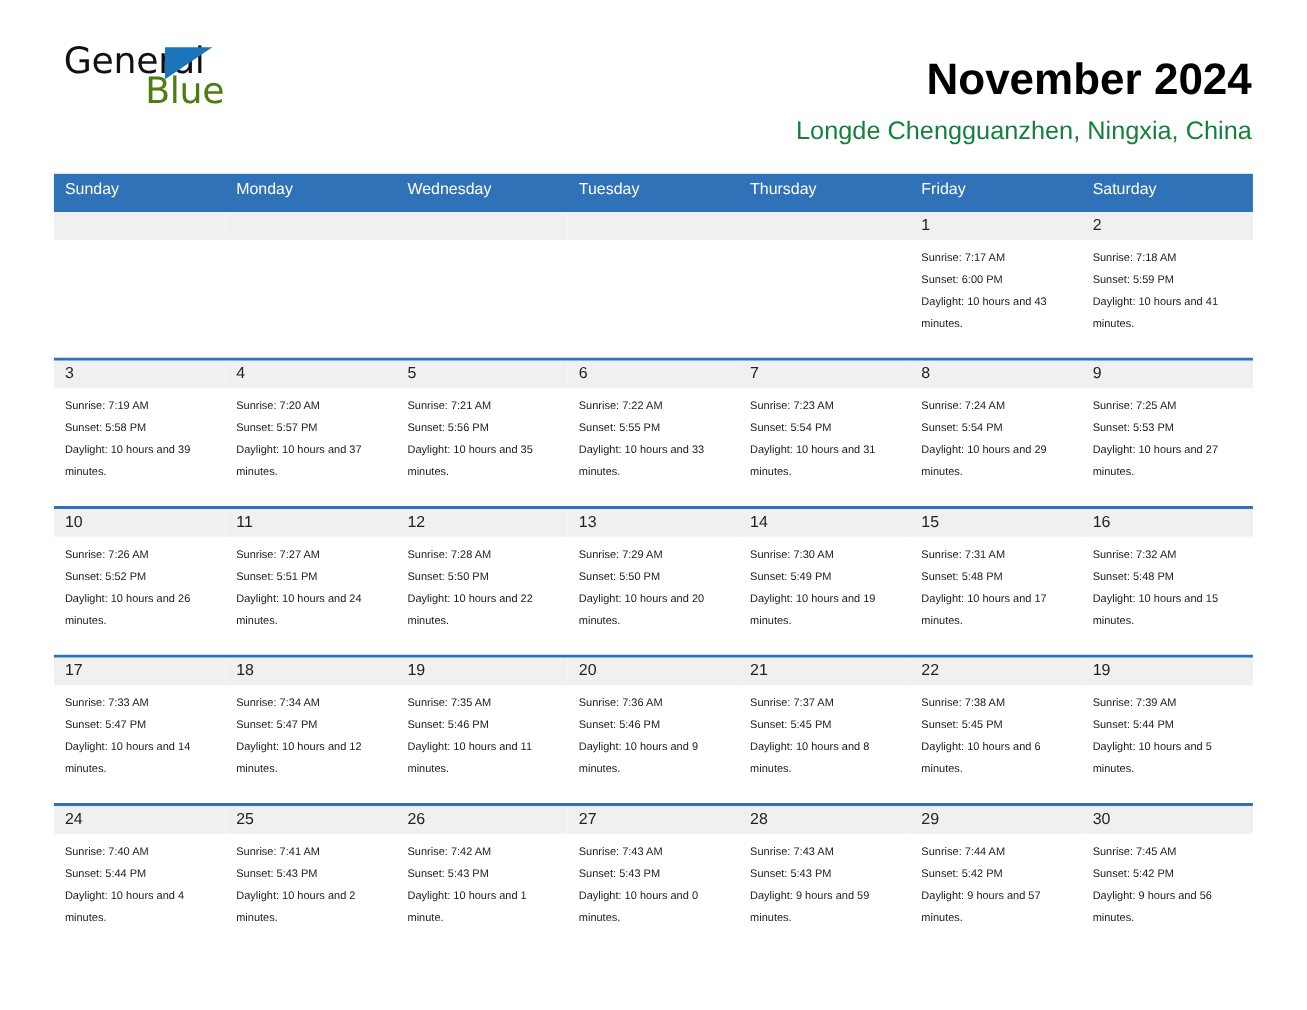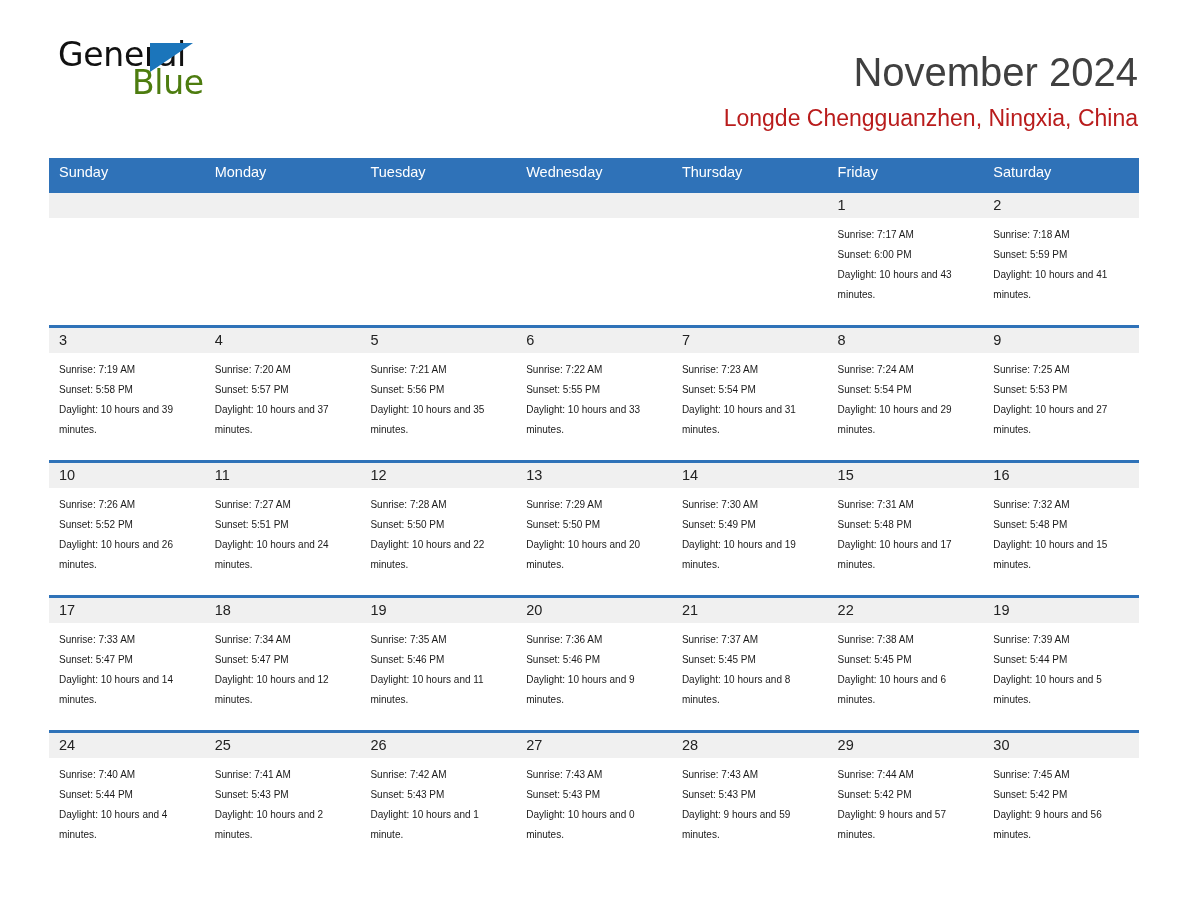--- a/index.html
+++ b/index.html
@@ -71,30 +71,30 @@
   }
 
   .title-block {
     position: absolute;
     right: 50px;
     top: 48px;
     text-align: right;
   }
   .title-main {
     font-size: 40px;
-    font-weight: 400;
-    color: #404040;
+    font-weight: 700;
+    color: #000000;
     line-height: 48px;
     white-space: nowrap;
   }
   .title-sub {
     margin-top: 8px;
     font-size: 23px;
     font-weight: 400;
-    color: #b91c1c;
+    color: #15803d;
     line-height: 28px;
     white-space: nowrap;
   }
 
   
   .calendar {
     position: absolute;
     left: 49px;
     top: 158px;
     width: 1090px;
@@ -180,22 +180,22 @@
       <div class="title-sub">Longde Chengguanzhen, Ningxia, China</div>
     </div>
 
   </div>
 
   <div class="calendar">
 
     <div class="weekday-row">
       <div class="weekday-cell">Sunday</div>
       <div class="weekday-cell">Monday</div>
+      <div class="weekday-cell">Wednesday</div>
       <div class="weekday-cell">Tuesday</div>
-      <div class="weekday-cell">Wednesday</div>
       <div class="weekday-cell">Thursday</div>
       <div class="weekday-cell">Friday</div>
       <div class="weekday-cell">Saturday</div>
     </div>
 
     <div class="week-row first">
       <div class="day-cell empty">
         <div class="day-number"></div>
       </div>
       <div class="day-cell empty">

